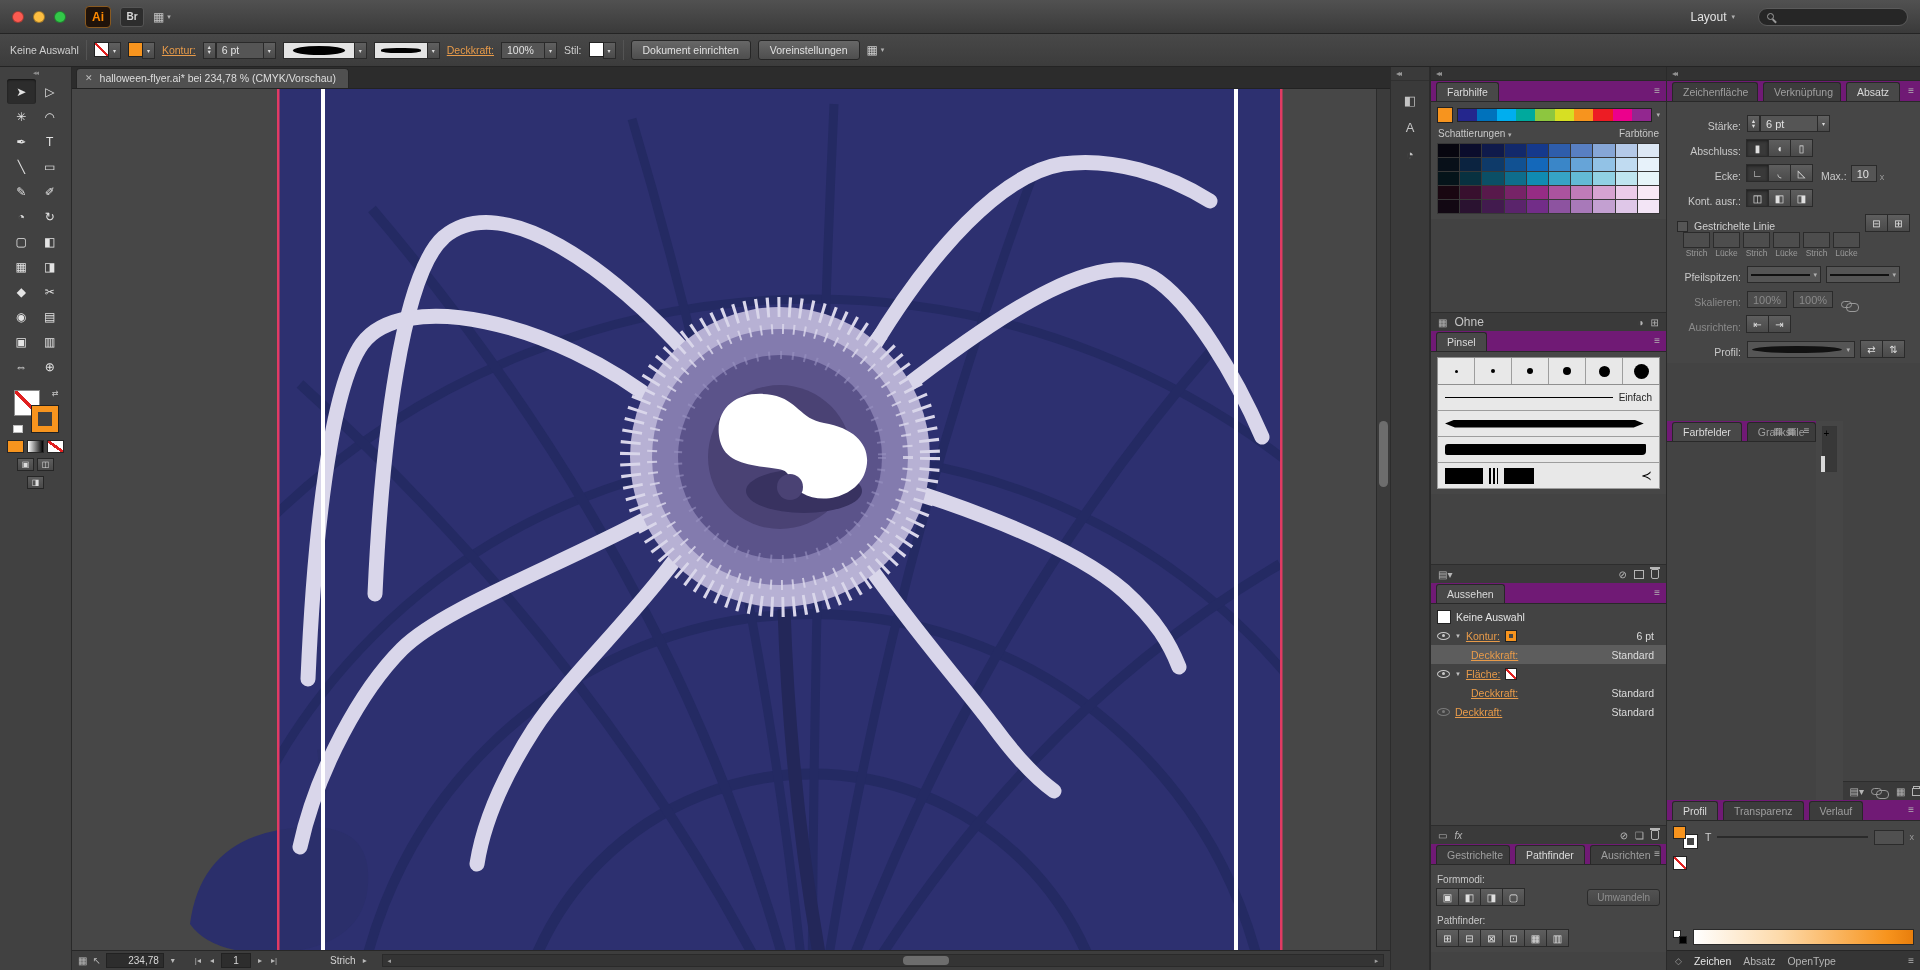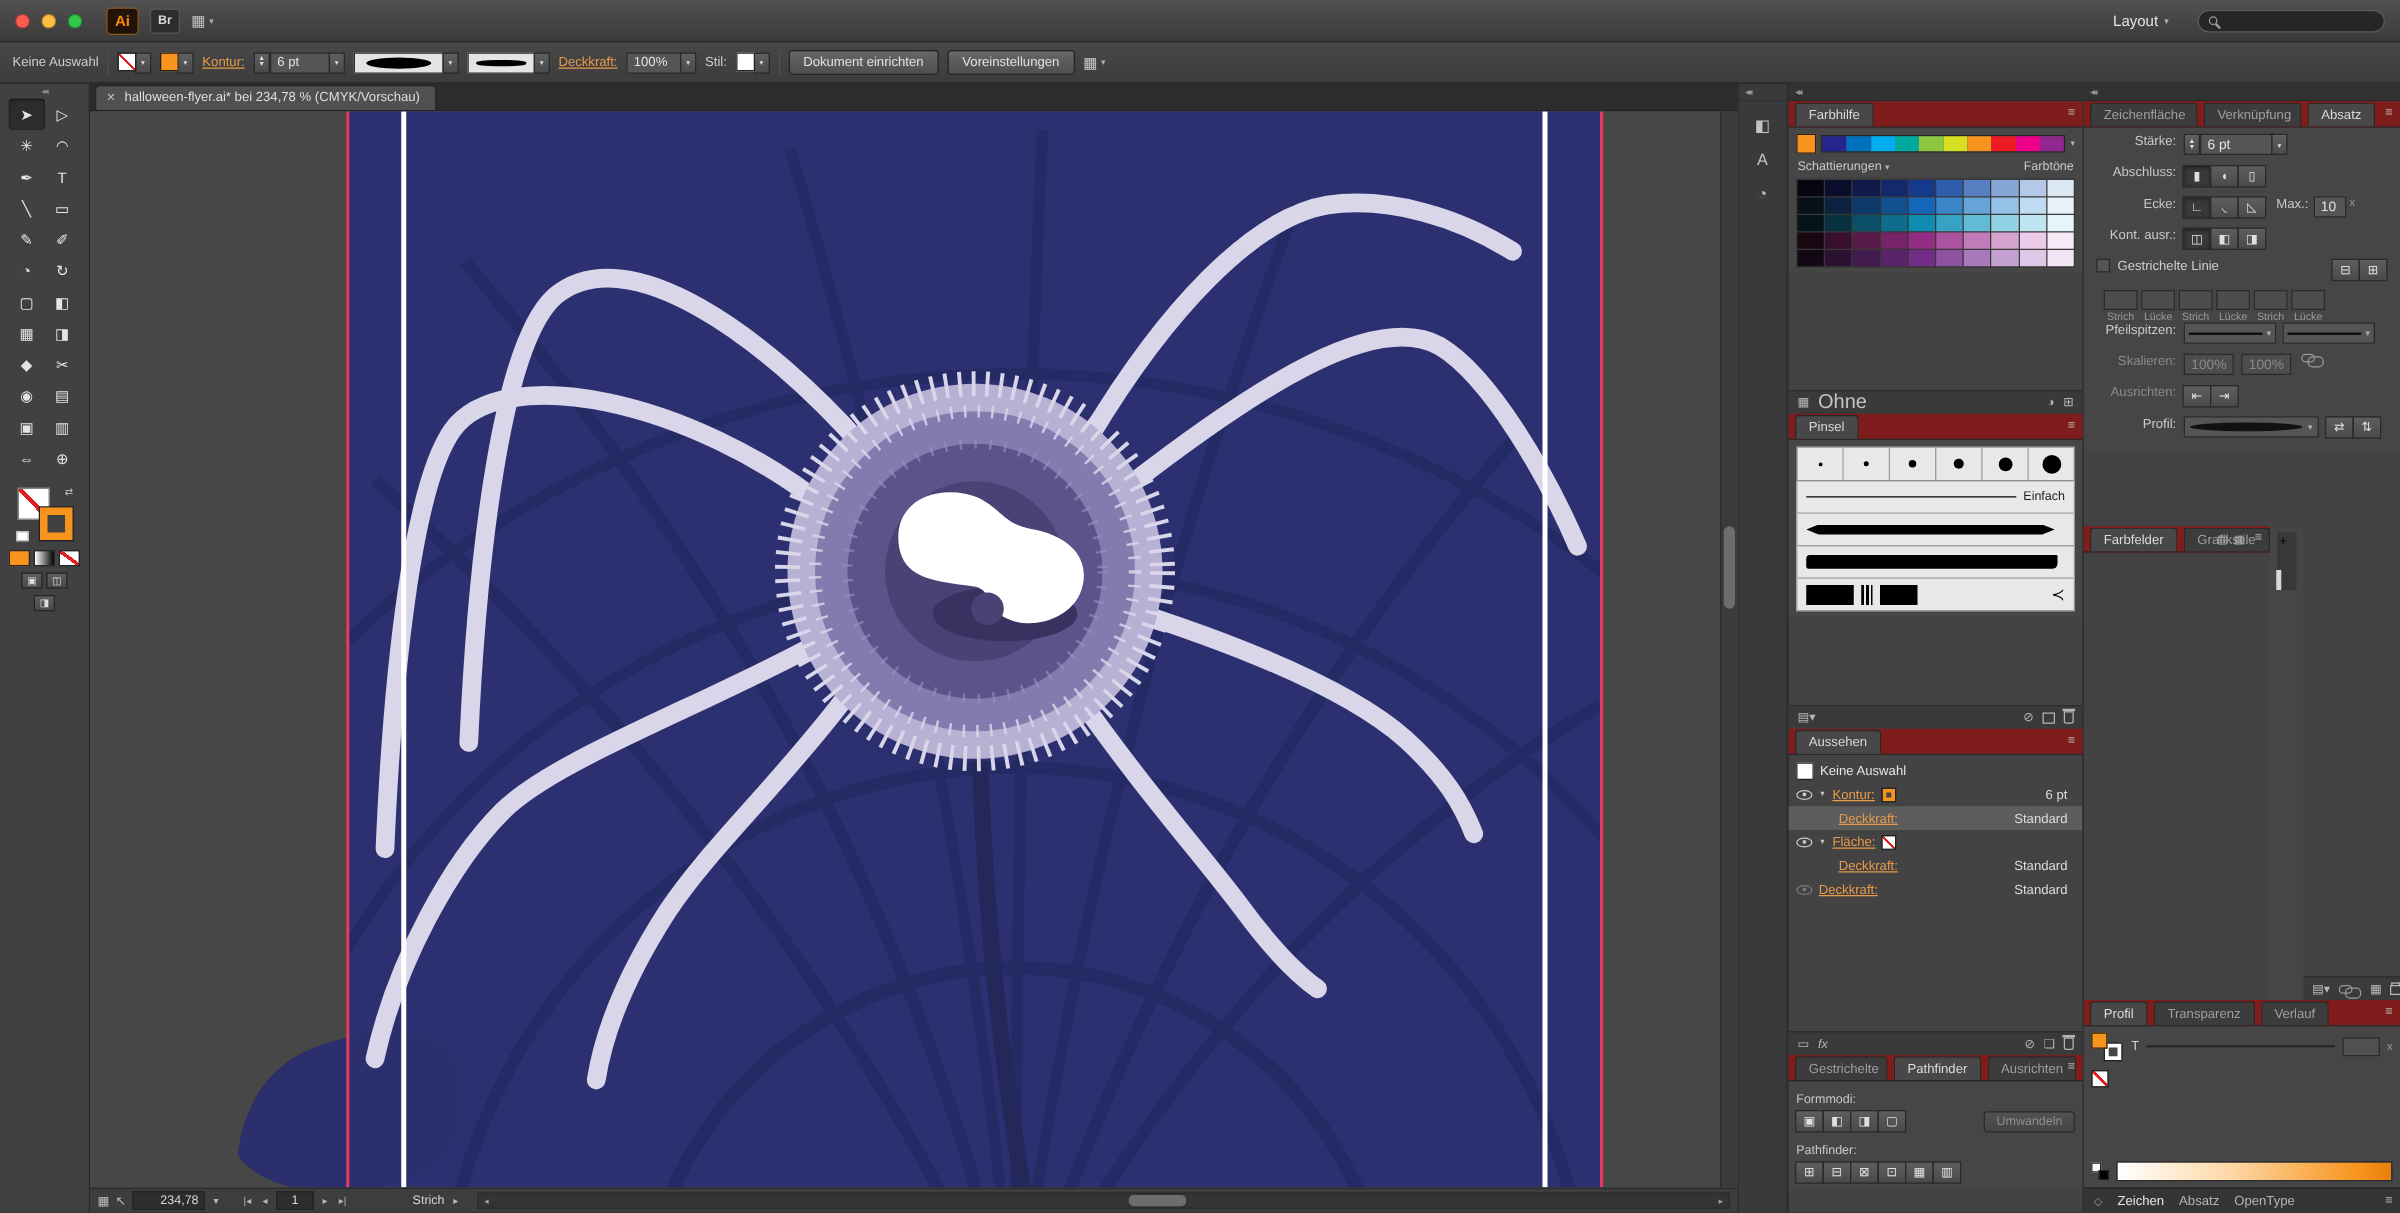--- a/index.html
+++ b/index.html
@@ -103,21 +103,21 @@
                display:flex; flex-direction:column; align-items:center; }
   .dock-collapse { height:14px; width:100%; display:flex; align-items:center; padding-left:5px;
                    color:#969696; font-size:8px; letter-spacing:-2px; border-bottom:1px solid #303030; }
   .icon-dock .pi { margin-top:12px; color:#c3c3c3; font-size:13px; }
 
   
   .dock { background:#434343; border-left:1px solid #2a2a2a; display:flex; flex-direction:column; }
   .dock1 { width:236px; } .dock2 { width:254px; }
   .dstrip { height:14px; background:#323232; border-bottom:1px solid #282828; display:flex; align-items:center;
             padding:0 5px; color:#8f8f8f; font-size:8px; letter-spacing:-2px; }
-  .phead { height:21px; background:#7f1d1d; border-bottom:1px solid #292929; position:relative; display:flex; align-items:flex-end; }
+  .phead { height:21px; background:#701a75; border-bottom:1px solid #292929; position:relative; display:flex; align-items:flex-end; }
   .ptab { background:#484848; border:1px solid #272727; border-bottom:none; border-radius:3px 3px 0 0;
           padding:3px 10px; font-size:10.5px; color:#dadada; margin-left:5px; }
   .ptab.inactive { background:#3c3c3c; color:#9f9f9f; }
   .pmenu { position:absolute; right:6px; top:4px; color:#b2b2b2; font-size:10px; }
   .phicons { position:absolute; right:20px; top:5px; color:#a8a8a8; font-size:9px; display:flex; gap:5px; }
   .pbody { background:#464646; padding:5px 6px; }
   .pbottom { height:19px; background:#3a3a3a; border-top:1px solid #2d2d2d; display:flex; align-items:center;
              gap:7px; padding:0 7px; margin-top:auto; }
   .pbi { color:#b5b5b5; font-size:10px; }
   .pb-spacer { flex:1; }
@@ -182,21 +182,21 @@
   .pf-label { font-size:10px; color:#c8c8c8; margin:4px 0 3px; }
   .seg { display:flex; }
   .seg .sbtn { width:23px; height:18px; background:linear-gradient(#5e5e5e,#4a4a4a); border:1px solid #2a2a2a;
                margin-left:-1px; display:flex; align-items:center; justify-content:center; color:#e0e0e0; font-size:10px; }
   .seg .sbtn.pressed { background:#393939; box-shadow:inset 0 1px 3px rgba(0,0,0,.5); }
   .pf-rowline { display:flex; align-items:center; }
   .btn-dis { margin-left:auto; background:linear-gradient(#525252,#454545); border:1px solid #2b2b2b; border-radius:3px;
              color:#8f8f8f; font-size:10px; padding:2px 9px; }
 
   
-  .st-row { display:flex; align-items:flex-start; min-height:25px; padding:0 4px; }
+  .st-row { display:flex; align-items:flex-end; min-height:25px; padding:0 4px; }
   .st-label { width:64px; text-align:right; margin-right:6px; font-size:10.5px; color:#c8c8c8; flex:none; }
   .dis { color:#8a8a8a; }
   .chk { width:11px; height:11px; background:#555; border:1px solid #282828; display:inline-block; }
   .dash-fields { display:flex; gap:3px; padding-left:10px; }
   .dash-fields .df { width:27px; height:16px; background:#4d4d4d; border:1px solid #2b2b2b; }
   .dash-labels { display:flex; gap:3px; padding-left:10px; }
   .dash-labels span { width:27px; text-align:center; font-size:8.5px; color:#9a9a9a; }
   .ah-combo { width:74px; height:17px; background:#555; border:1px solid #2a2a2a; display:flex; align-items:center; padding:0 3px; }
   .ah-line { flex:1; height:2px; background:#111; margin-right:3px; }
   .prof-combo { width:108px; height:17px; background:#555; border:1px solid #2a2a2a; display:flex; align-items:center; padding:0 4px; }
@@ -522,21 +522,21 @@
               <span class="sw" style="background: rgb(141, 83, 160);"></span>
               <span class="sw" style="background: rgb(168, 121, 185);"></span>
               <span class="sw" style="background: rgb(195, 160, 209);"></span>
               <span class="sw" style="background: rgb(223, 199, 232);"></span>
               <span class="sw" style="background: rgb(243, 229, 246);"></span>
             </div>
         </div>
         <div class="cg-empty"></div>
         <div class="pbottom">
           <span class="pbi">▦</span>
-          <span style="font-size:16px;color:#c4c4c4">Ohne</span>
+          <span style="font-size:12px;color:#c4c4c4">Ohne</span>
           <span class="pb-spacer"></span>
           <span class="pbi">◑</span>
           <span class="pbi">⊞</span>
         </div>
       </div>
 
       <div style="height:252px; display:flex; flex-direction:column">
         <div class="phead">
           <span class="ptab">Pinsel</span>
           <span class="pmenu">≡</span>

